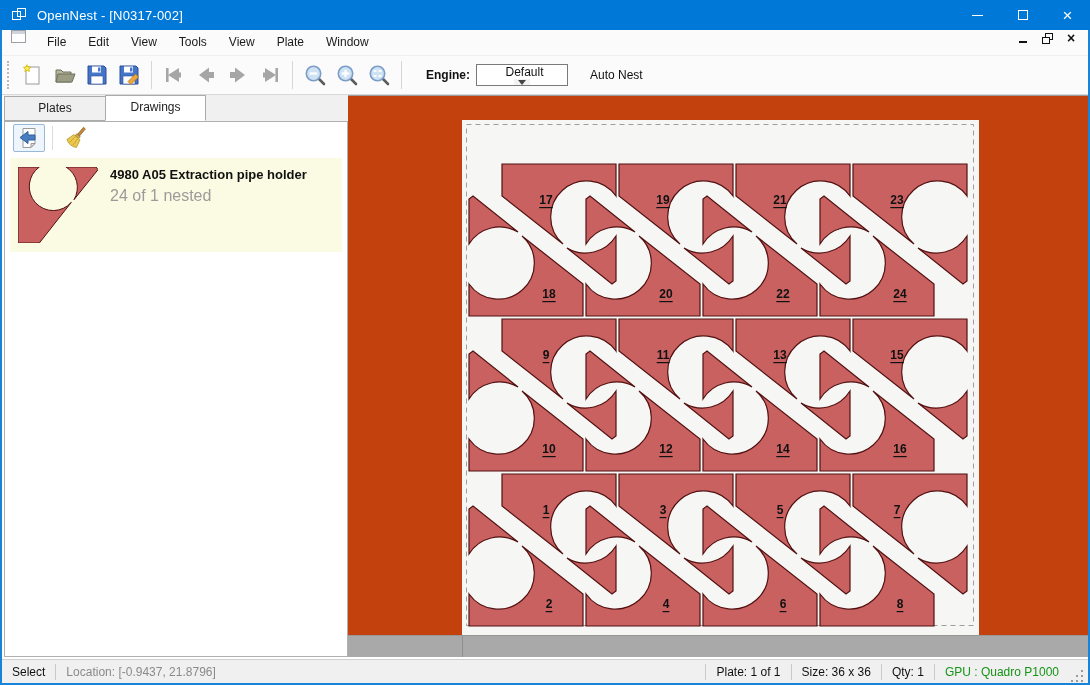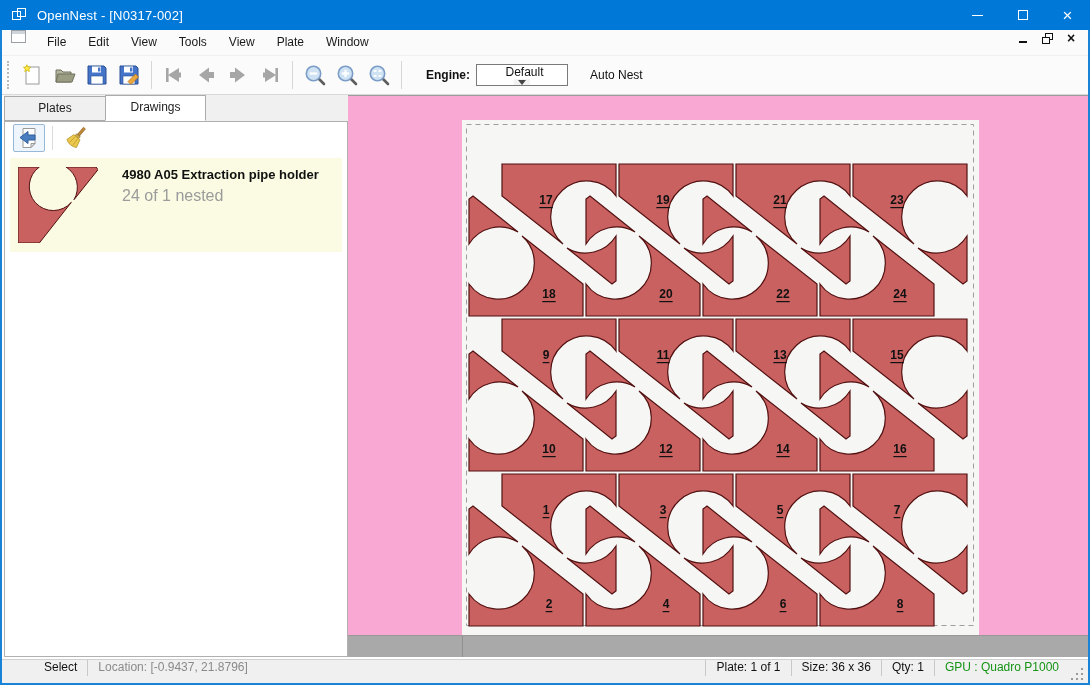--- a/index.html
+++ b/index.html
@@ -50,33 +50,33 @@
   .panel { position:absolute; left:2px; top:95px; width:344px; bottom:26px; background:#f0f0f0; }
   .tabstrip { height:26px; display:flex; align-items:flex-end; }
   .tab { padding:4px 0 19px; width:101px; text-align:center; border:1px solid #ababab; background:#f0f0f0; color:#222; height:24px; }
   .tab.active { background:#fff; border-bottom:1px solid #fff; height:26px; font-weight:400; border-left:1px solid #ababab; }
   .tab.inactive { border-right:none; }
   .panel-body { position:absolute; left:0; right:0; top:26px; bottom:0; background:#fff; border:1px solid #b0b0b0; }
   .panel-tools { height:32px; display:flex; align-items:center; padding-left:8px; }
   .ptbtn { width:32px; height:28px; display:flex; align-items:center; justify-content:center; }
   .ptbtn.checked { border:1px solid #98b8d8; background:#eef5fc; border-radius:2px; }
   .psep { width:1px; height:24px; background:#dcdcdc; margin:0 7px; }
-  .item { margin:4px 5px; background:#fbfbe3; display:flex; gap:24px; padding:9px 8px; }
+  .item { margin:4px 5px; background:#fbfbe3; display:flex; gap:12px; padding:9px 8px; }
   .item .thumb { width:80px; height:76px; flex:0 0 auto; }
   .item .meta .t { font-weight:700; font-size:13px; color:#111; margin-bottom:4px; }
   .item .meta .g { color:#9b9b9b; font-size:16px; line-height:19px; }
 
   
-  .canvas { position:absolute; left:346px; right:0; top:95px; bottom:26px; background:#f9a8d4; border-top:1px solid #9c9c9c; }
+  .canvas { position:absolute; left:346px; right:0; top:95px; bottom:26px; background:#c2410c; border-top:1px solid #9c9c9c; }
   .plate { position:absolute; left:114px; top:24px; width:517px; height:517px; background:#f6f6f4; }
   .hscroll { position:absolute; left:0; right:0; bottom:0; height:22px; background:#a9a9a9; border-top:1px solid #989898; }
   .hscroll .div { position:absolute; left:114px; top:0; bottom:0; width:1px; background:#8f8f8f; }
 
   
-  .statusbar { position:absolute; left:0; right:0; bottom:0; height:24px; background:#f0f0f0; border-top:1px solid #d0d0d0; display:flex; font-size:12px;padding-left:32px; }
+  .statusbar { position:absolute; left:0; right:0; bottom:0; height:24px; background:#f0f0f0; border-top:1px solid #d0d0d0; display:flex; align-items:center; font-size:12px; }
   .st { padding:0 10px; color:#111; }
   .st.gray { color:#8a8a8a; }
   .ssep { width:1px; height:16px; background:#c9c9c9; }
   .spacer { flex:1; }
   .st.green { font-weight:400; }
   .gripdots { width:14px; height:14px; margin:6px 3px 0 2px; background:
     radial-gradient(circle 1px at 11px 3px, #9a9a9a 99%, transparent),
     radial-gradient(circle 1px at 11px 8px, #9a9a9a 99%, transparent),
     radial-gradient(circle 1px at 6px 8px, #9a9a9a 99%, transparent),
     radial-gradient(circle 1px at 11px 13px, #9a9a9a 99%, transparent),

